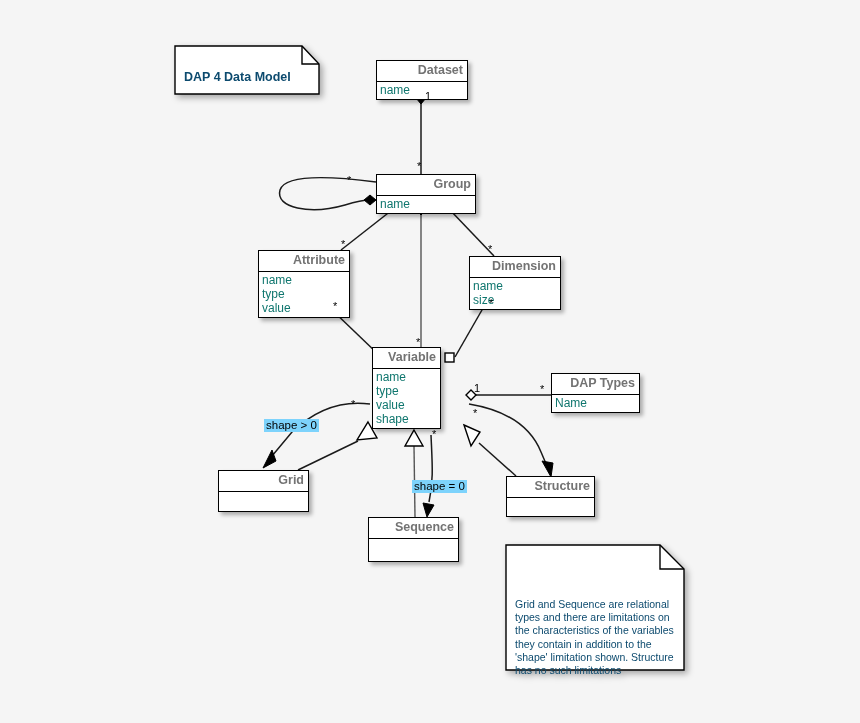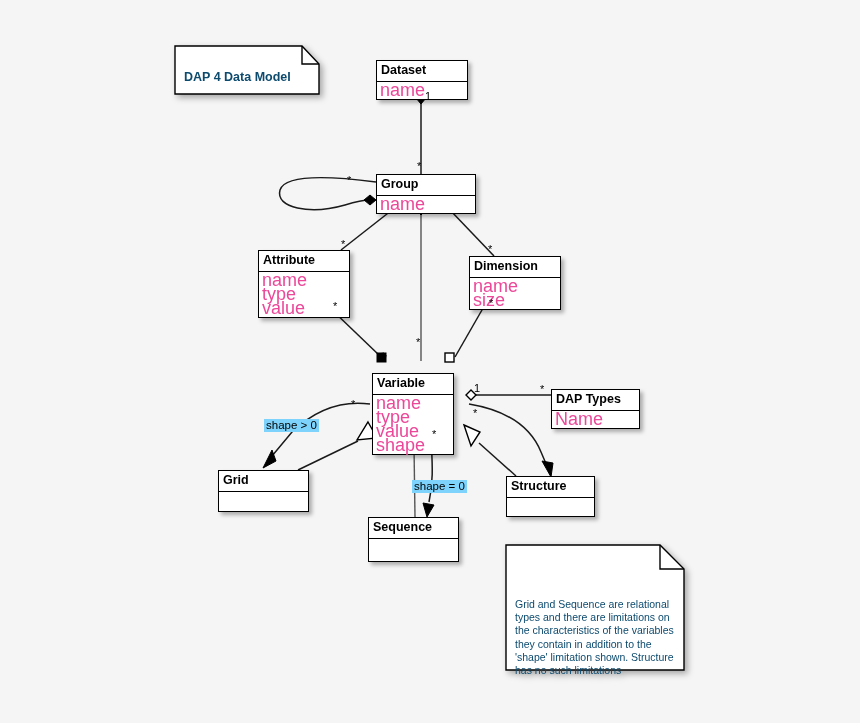--- a/index.html
+++ b/index.html
@@ -32,33 +32,33 @@
   
   .uml-class {
     position: absolute;
     background: #ffffff;
     border: 1.4px solid #000000;
     box-sizing: border-box;
     box-shadow: 3px 3px 4px rgba(0,0,0,0.30);
     z-index: 5;
   }
   .uml-class .cls-title {
-    text-align: left;
+    text-align: right;
     font-weight: bold;
     font-size: 12.5px;
-    color: #000000;
+    color: #737373;
     line-height: 1;
     padding: 3px 4px 4px 4px;
     border-bottom: 1.4px solid #000000;
     white-space: nowrap;
   }
   .uml-class .cls-attrs {
     padding: 1px 0 2px 3px;
-    font-size: 18px;
-    color: #ec4899;
+    font-size: 12px;
+    color: #0f766e;
   }
   .uml-class .cls-attrs div {
     line-height: 14px;
     white-space: nowrap;
   }
   .uml-class.empty-body .cls-attrs {
     min-height: 18px;
   }
 
   
@@ -224,31 +224,31 @@
   </div>
 
   <div class="uml-class" style="left:469px; top:256px; width:92px;">
     <div class="cls-title">Dimension</div>
     <div class="cls-attrs">
       <div>name</div>
       <div>size</div>
     </div>
   </div>
 
-  <div class="uml-class" style="left:372px; top:373px; width:82px;">
+  <div class="uml-class" style="left:372px; top:347px; width:69px;">
     <div class="cls-title">Variable</div>
     <div class="cls-attrs">
       <div>name</div>
       <div>type</div>
       <div>value</div>
       <div>shape</div>
     </div>
   </div>
 
-  <div class="uml-class" style="left:551px; top:373px; width:89px;margin-top:16px;">
+  <div class="uml-class" style="left:551px; top:373px; width:89px;">
     <div class="cls-title">DAP Types</div>
     <div class="cls-attrs">
       <div>Name</div>
     </div>
   </div>
 
   <div class="uml-class empty-body" style="left:368px; top:517px; width:91px; height:45px;">
     <div class="cls-title">Sequence</div>
     <div class="cls-attrs"></div>
   </div>

